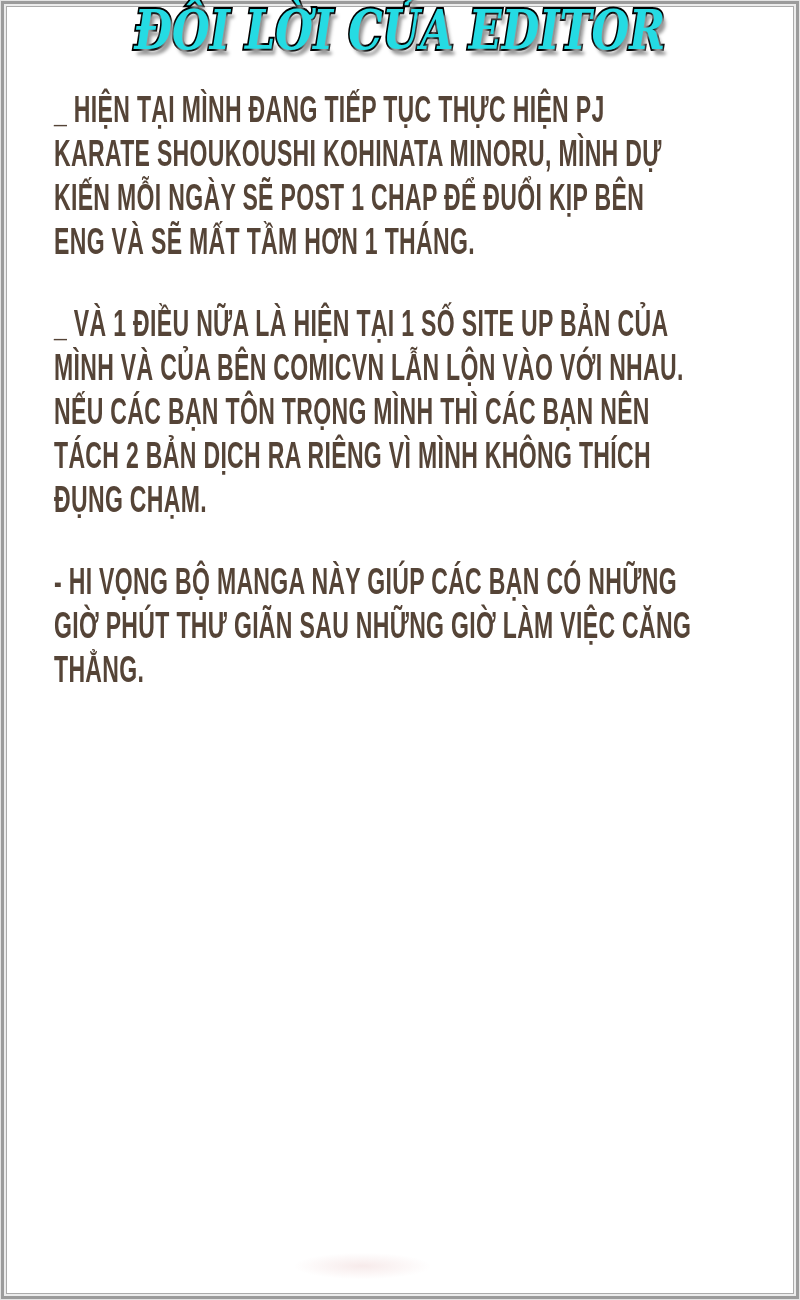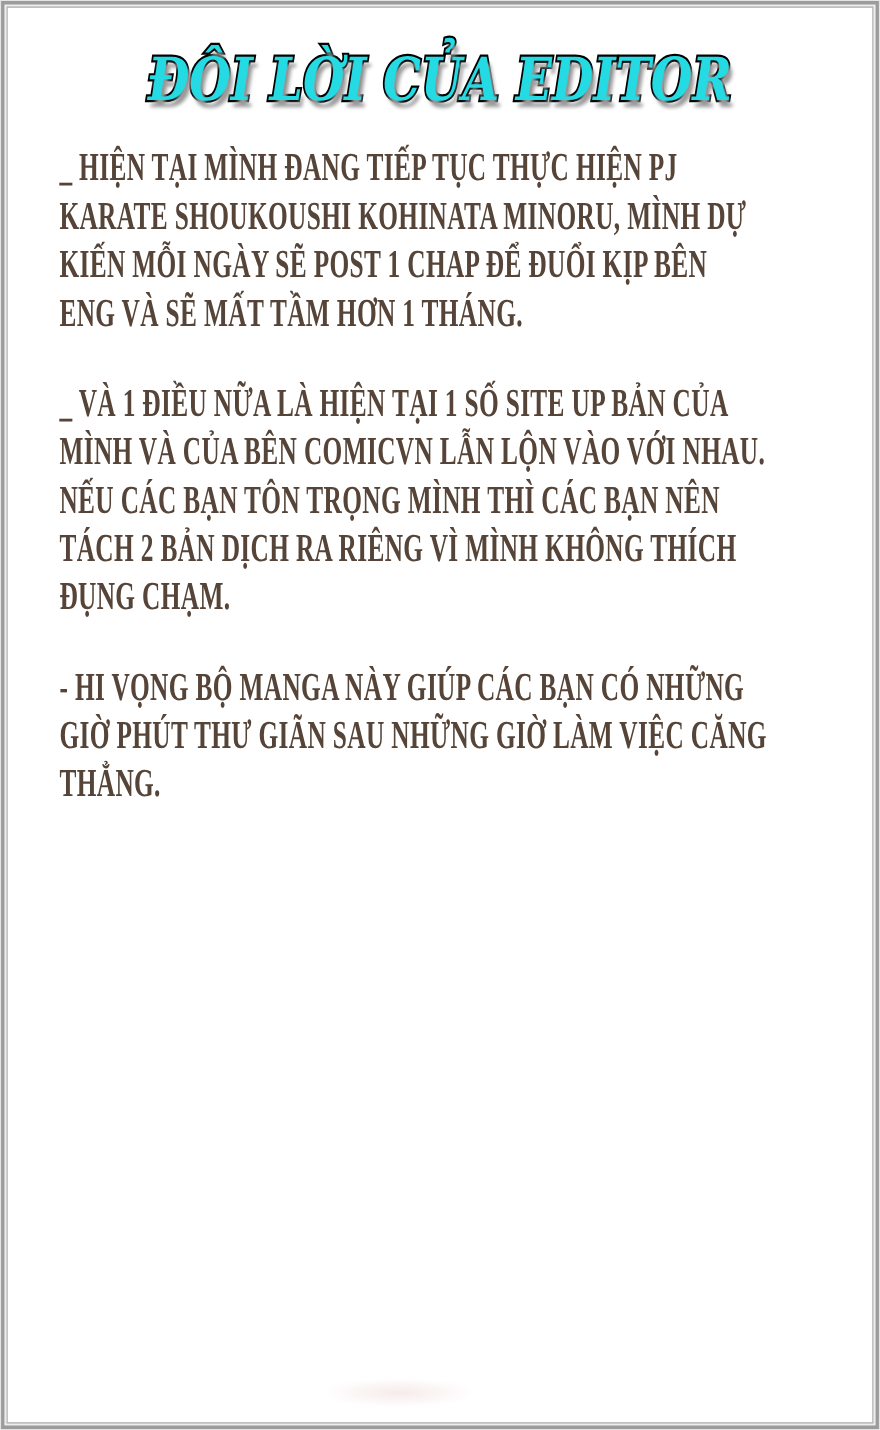--- a/index.html
+++ b/index.html
@@ -16,41 +16,40 @@
     overflow: hidden;
     
     box-shadow:
       inset 0 0 0 1px #e3e3e3,
       inset 0 0 0 4px var(--frame-gray, #9b9b9b),
       inset 0 0 0 6px #ececec,
       inset 0 0 0 7px #ababab;
   }
   .title {
     margin: 0;
-    padding-top: 42px;
     text-align: center;
     font-family: "DejaVu Serif", serif;
     font-style: italic;
     font-weight: bold;
     font-size: 54px;
     line-height: 60px;
     color: var(--title-fill, #25dbe3);
   }
   .title-text {
     display: inline-block;
     transform: scaleX(0.8);
     transform-origin: 50% 50%;
     -webkit-text-stroke: 4px var(--title-outline, #000000);
     paint-order: stroke fill;
     text-shadow: 4px 6px 4px #9a9a9a;
   }
   .body {
     margin-top: 28px;
     padding: 0 54px;
-    font-family: Liberation Serif, serif;
+    font-family: Liberation Sans, sans-serif;
     font-weight: bold;
     color: var(--body-text, #554437);
     font-size: 36px;
   }
   .paragraph {
     margin: 0 0 38px 0;
   }
   .line {
     white-space: nowrap;
     height: 44px;

